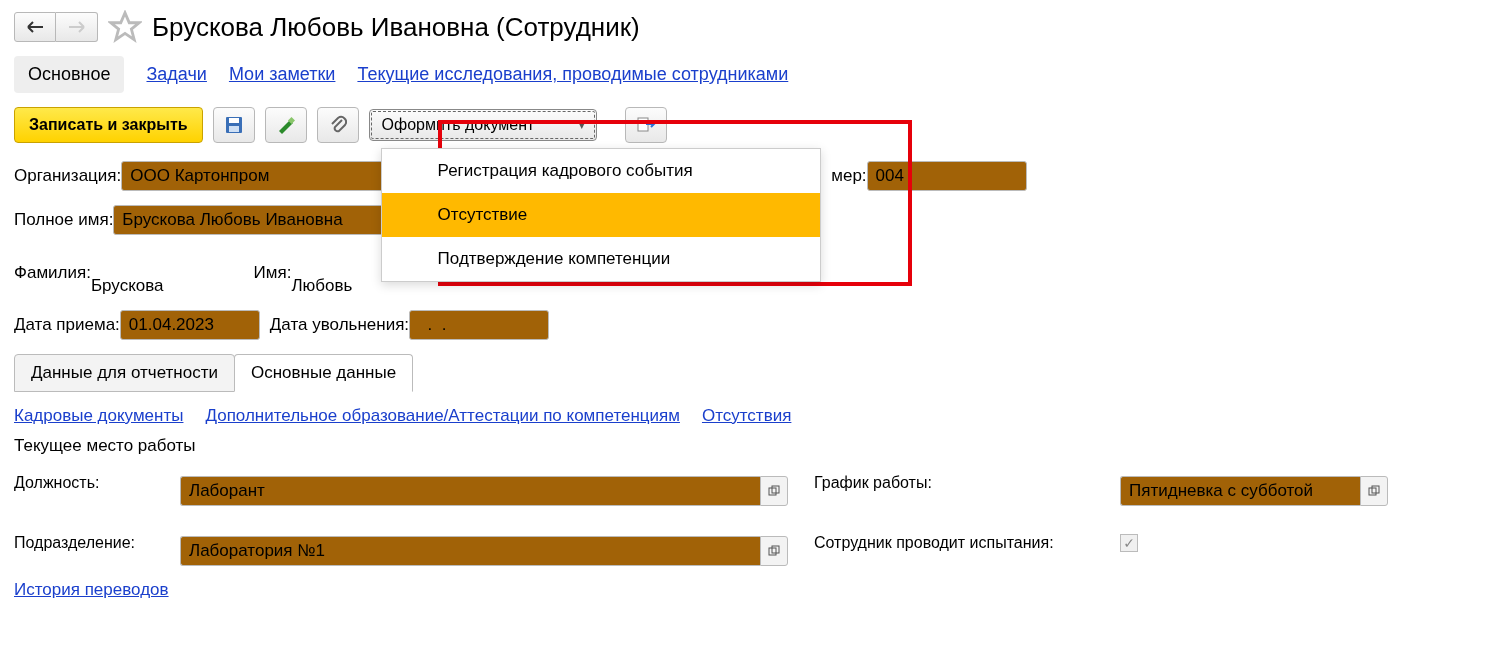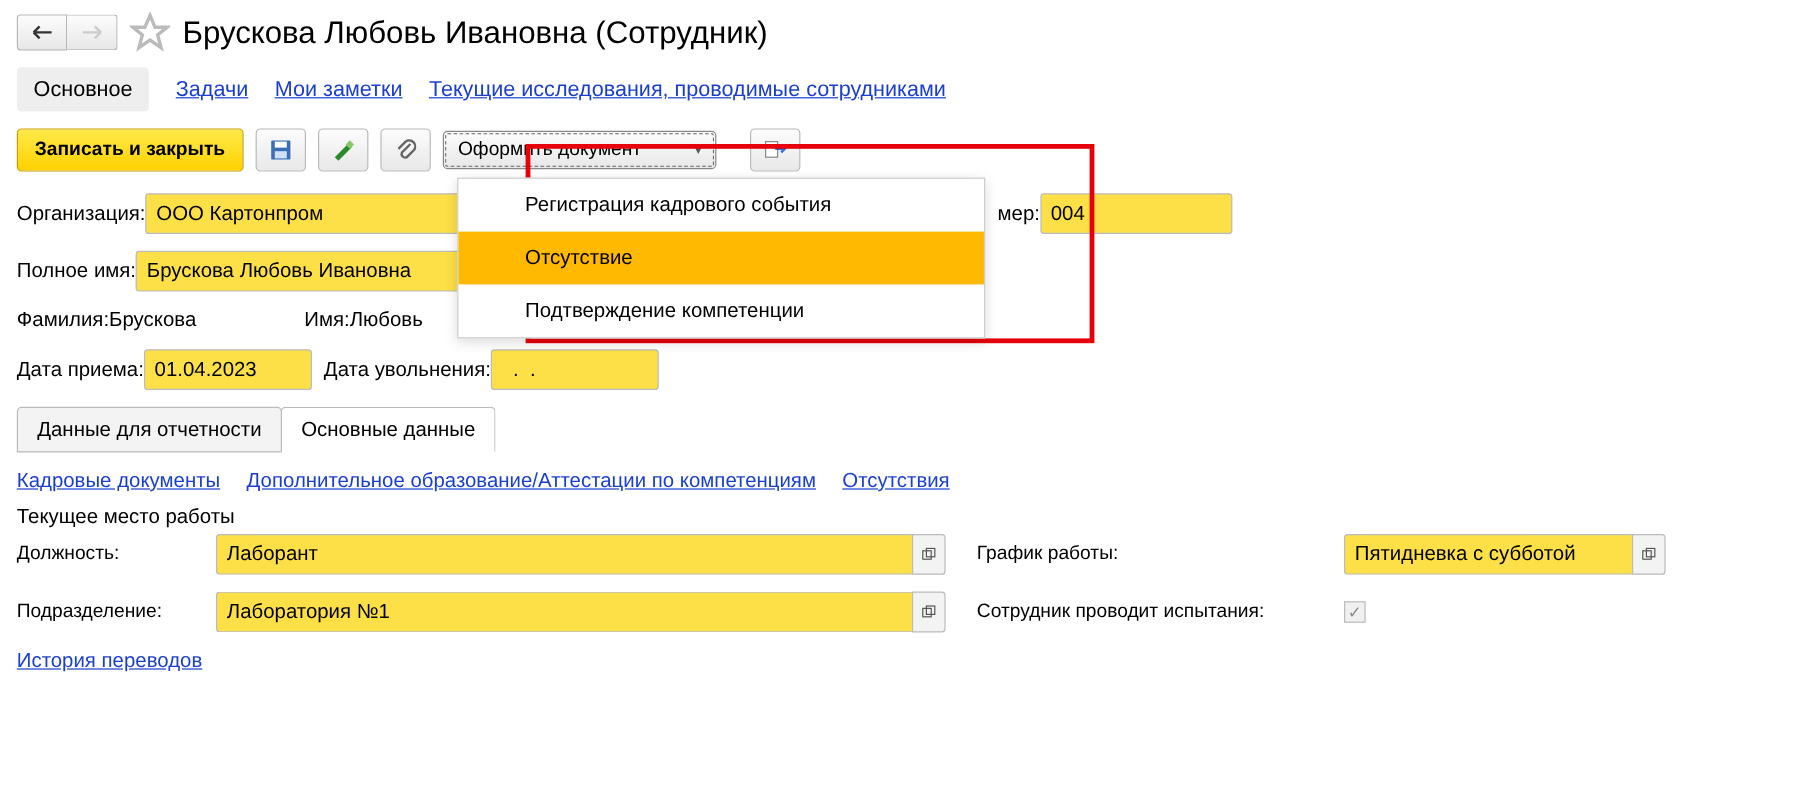--- a/index.html
+++ b/index.html
@@ -85,42 +85,42 @@
     left: 438px; top: 120px;
     width: 474px; height: 166px;
     pointer-events:none;
     z-index: 5;
   }
   .form-row { display:flex; align-items:center; margin-bottom: 14px; }
   .form-row label { font-size: 17px; }
   .text-input {
     border: 1px solid #bbb;
     border-radius: 3px;
-    padding: 16px 8px;
+    padding: 4px 8px;
     font-size: 17px;
-    background:#fde047;
+    background:#a16207;
     height: 30px;
   }
-  .text-plain { font-size: 17px; }
+  .text-plain { font-size: 17px; margin-top: 27px; }
   .tabs2 { display:flex; border-bottom: none; margin-top: 8px; }
   .tab2 {
     padding: 8px 16px;
     border: 1px solid #bbb;
     background: #f3f3f3;
     font-size: 17px;
     cursor: pointer;
     margin-right:-1px;
     border-radius: 4px 4px 0 0;
   }
   .tab2.active { background: #fff; border-bottom-color:#fff;}
   .links-row { display:flex; gap:22px; margin-top:14px; margin-bottom:10px; }
   .alink { color:#1a3fcc; text-decoration: underline; font-size:17px; cursor:pointer; }
   .section-title { color: #000000; font-size:17px; margin-bottom:4px; }
   .grid-row { display:flex; align-items:center; gap: 16px; margin-bottom: 14px; }
-  .input-withbtn { display:flex; align-items:stretch; }
+  .input-withbtn { display:flex; align-items:stretch;margin-top:16px; }
   .input-withbtn .text-input { border-top-right-radius:0; border-bottom-right-radius:0; border-right:none; }
   .input-withbtn .pick-btn {
     width:28px; border:1px solid #bbb; background:#f3f3f3;
     display:flex; align-items:center; justify-content:center;
     border-top-right-radius:3px; border-bottom-right-radius:3px;
     cursor:pointer; font-size:14px;
   }
   .checkbox-disabled {
     width:18px; height:18px; border:1px solid #bbb; background:#f0f0f0;
     display:inline-flex; align-items:center; justify-content:center;

